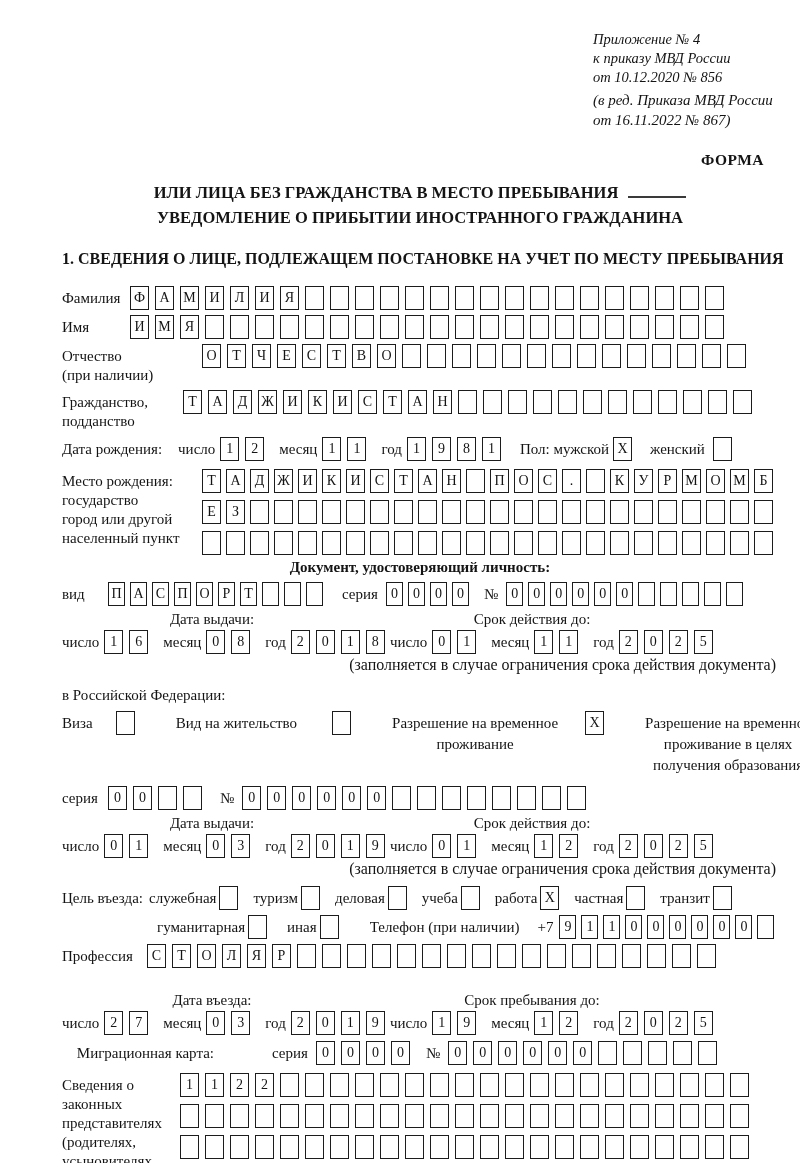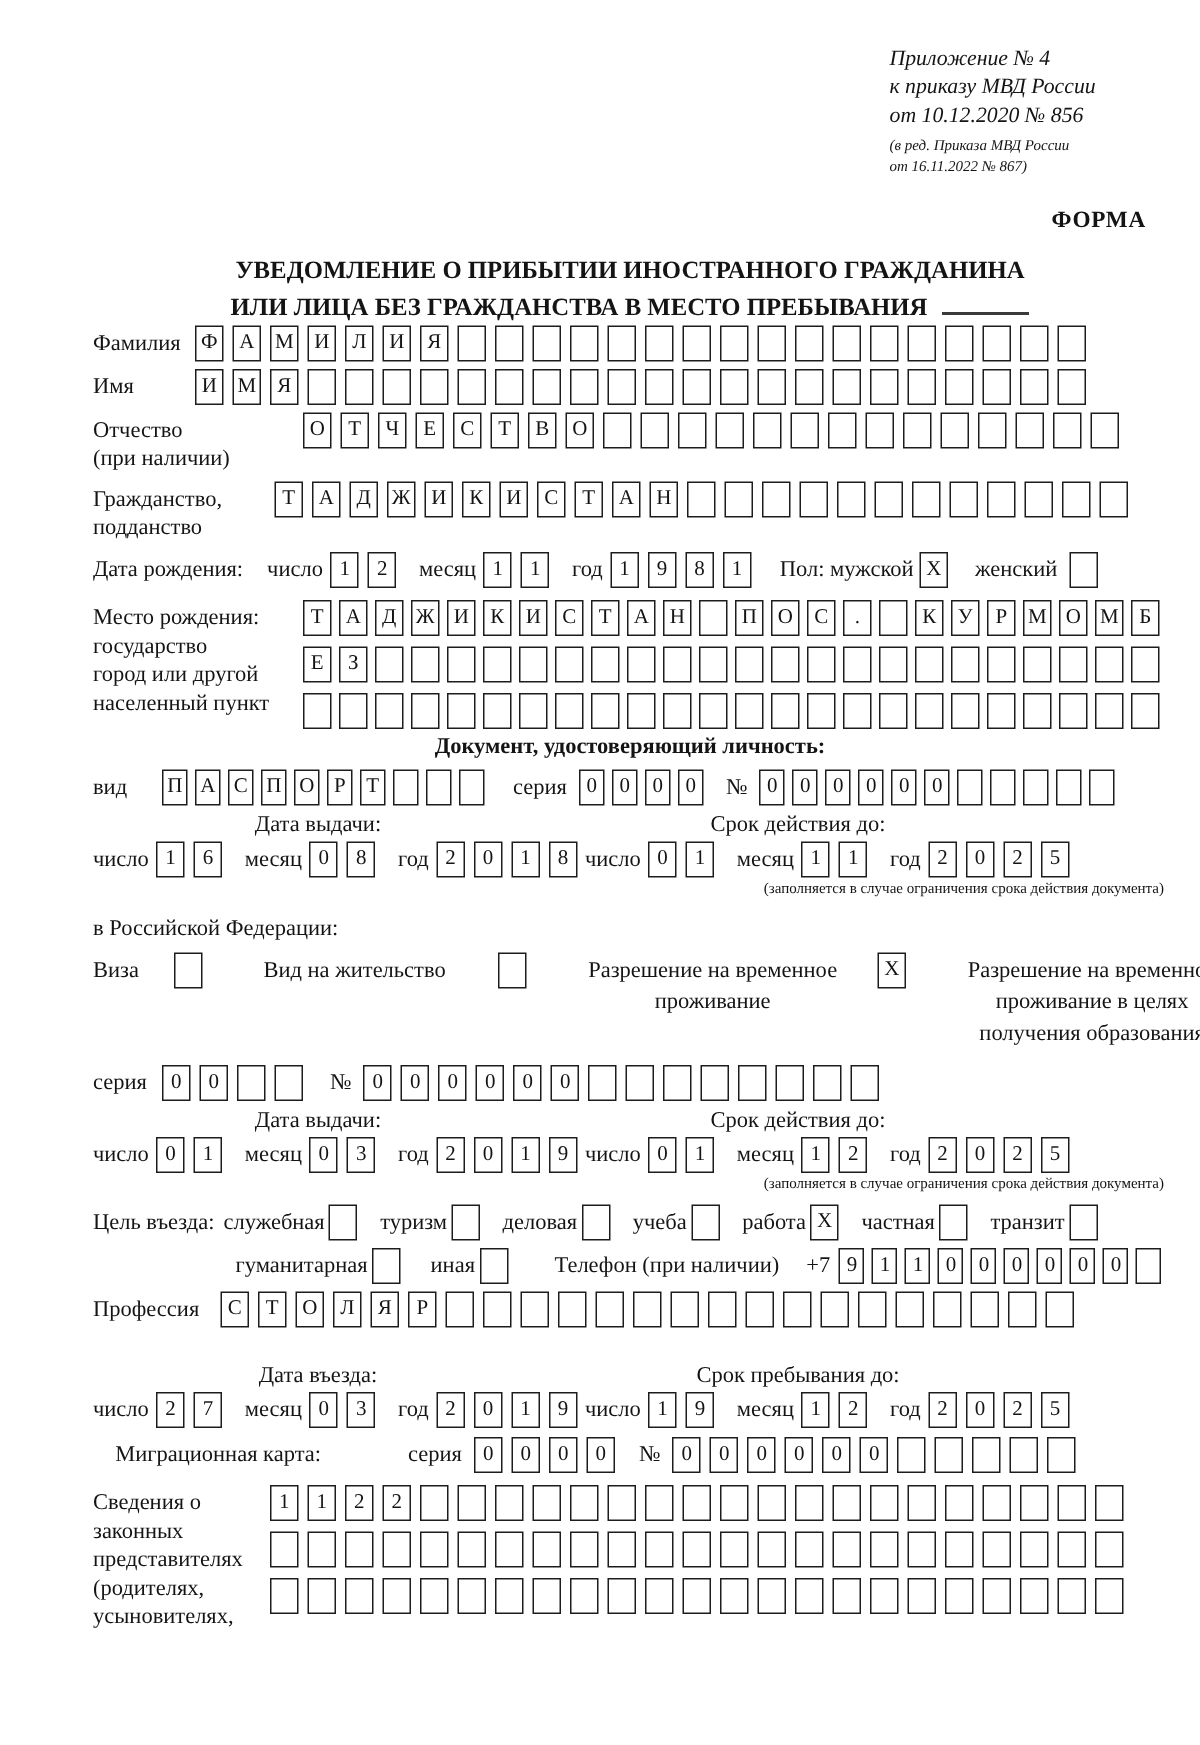--- a/index.html
+++ b/index.html
@@ -6,21 +6,21 @@
   html,body { margin:0; padding:0; }
   body {
     width:800px; height:1163px; overflow:hidden;
     background:#ffffff; color:#141414;
     font-family:"Liberation Serif","DejaVu Serif",serif;
     font-size:15px;
   }
   .page { padding:30px 22px 0 62px; }
 
   .hdr { margin-left:auto; width:185px; line-height:1.32; font-size:14.5px;font-style:italic; }
-  .hdr-sub { font-size:10px; margin-top:4px; }
+  .hdr-sub { font-size:15px; margin-top:4px; }
   .forma { text-align:right; padding-right:14px; font-weight:bold; font-size:15.5px; letter-spacing:.5px; margin-top:20px; }
 
   .title { text-align:center; font-weight:bold; font-size:16.5px; line-height:1.5; margin-top:12px; }
   .blank-line { display:inline-block; width:58px; height:14px; border-bottom:2px solid #3a3a3a; margin-left:10px; }
 
   .sec-heading { text-align:center; font-weight:bold; font-size:16px; margin-top:20px; margin-bottom:18px; white-space:nowrap; }
 
   .row { display:flex; align-items:flex-start; margin-bottom:5px; white-space:nowrap; }
   .lbl { line-height:24px; }
   .lblcol { display:flex; flex-direction:column; line-height:19px; padding-top:3px; flex:none; }
@@ -37,21 +37,21 @@
   .center-bold { text-align:center; font-weight:bold; margin:4px 0 6px; }
 
   .dates-head { display:flex; margin-bottom:2px; }
   .dh-l { width:300px; text-align:center; }
   .dh-r { width:340px; text-align:center; }
   .dates-row { display:flex; margin-bottom:2px; white-space:nowrap; }
   .dcol-l { width:328px; display:flex; align-items:flex-start; }
   .dcol-r { display:flex; align-items:flex-start; }
   .dg-lbl { line-height:24px; margin-right:5px; }
   .dg-boxes { margin-right:9px; }
-  .note { text-align:right; font-size:10px; margin:0 2px 8px 0; }
+  .note { text-align:right; font-size:16px; margin:0 2px 8px 0; }
 
   .intro { line-height:1.8; margin-bottom:2px; }
   .permits { margin-bottom:10px;gap:19px; }
   .permit-block { display:inline-flex; flex-direction:column; text-align:center; line-height:21px; padding-top:2px; }
   .gap16 { margin-left:16px; } .gap8 { margin-left:8px; } .gap4 { margin-left:4px; }
 
   .purpose .opt-lbl { line-height:24px; margin-right:3px; }
   .purpose .boxes { margin-right:9px; }
   .indent95 { margin-left:95px; }
 </style>
@@ -65,26 +65,27 @@
     <div>к приказу МВД России</div>
     <div>от 10.12.2020 № 856</div>
     <div class="hdr-sub">
       <div>(в ред. Приказа МВД России</div>
       <div>от 16.11.2022 № 867)</div>
     </div>
   </div>
   <div class="forma">ФОРМА</div>
 
   <div class="title">
-    <div>УВЕДОМЛЕНИЕ О ПРИБЫТИИ ИНОСТРАННОГО ГРАЖДАНИНА</div>
     <div>
       <span>ИЛИ ЛИЦА БЕЗ ГРАЖДАНСТВА В МЕСТО ПРЕБЫВАНИЯ</span><span class="blank-line"></span>
     </div>
-  </div>
-
+    <div>УВЕДОМЛЕНИЕ О ПРИБЫТИИ ИНОСТРАННОГО ГРАЖДАНИНА</div>
+  </div>
+
+  <div class="sec-heading">1. СВЕДЕНИЯ О ЛИЦЕ, ПОДЛЕЖАЩЕМ ПОСТАНОВКЕ НА УЧЕТ ПО МЕСТУ ПРЕБЫВАНИЯ</div>
 
   <div class="row">
     <span class="lbl w68">Фамилия</span>
     <span class="boxes">
         <span class="box">Ф</span>
         <span class="box">А</span>
         <span class="box">М</span>
         <span class="box">И</span>
         <span class="box">Л</span>
         <span class="box">И</span>

